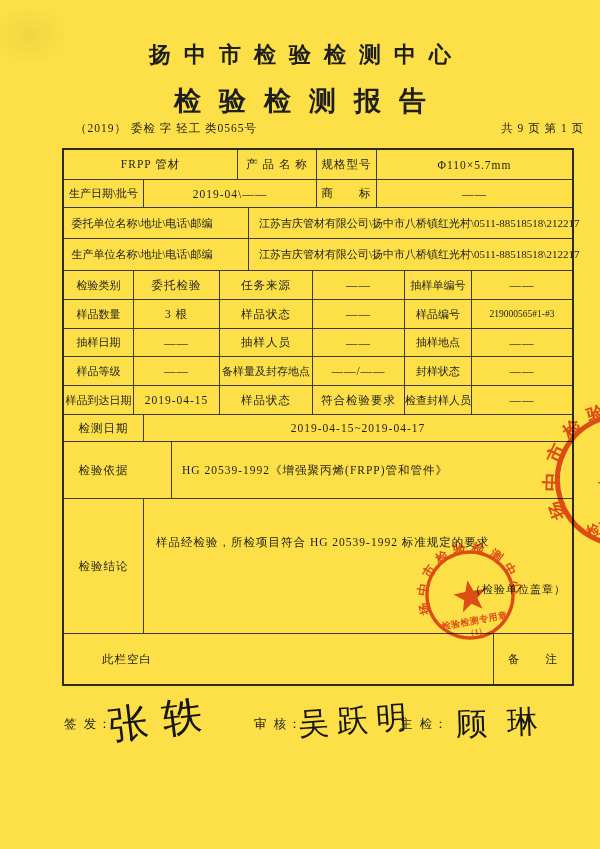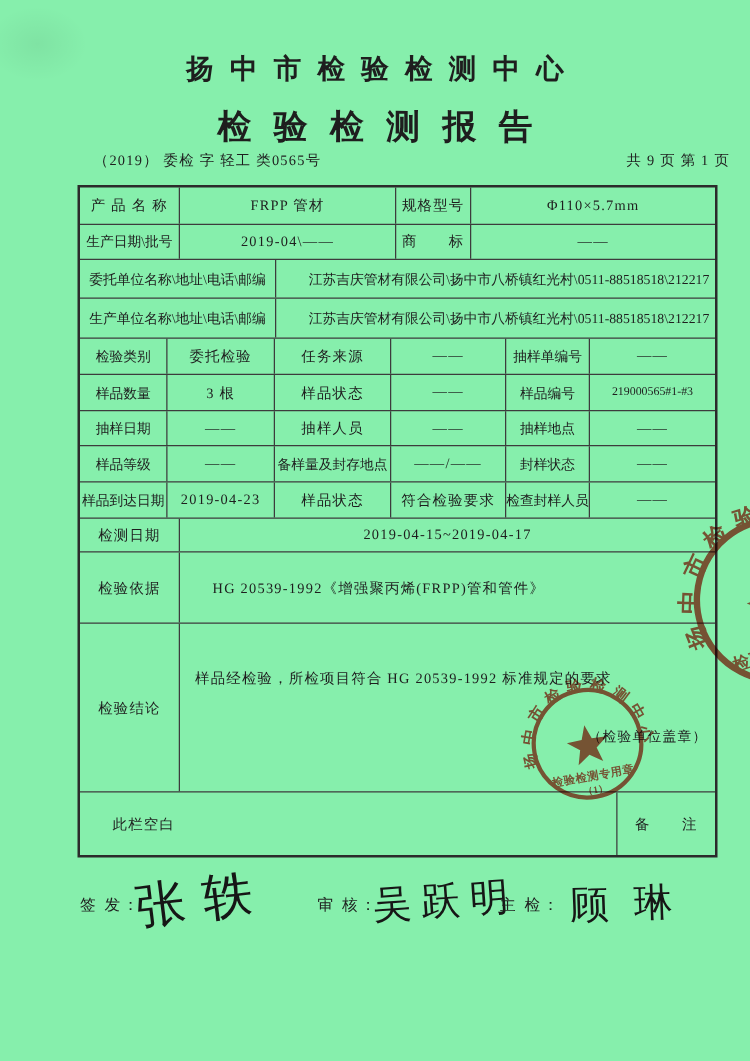--- a/index.html
+++ b/index.html
@@ -1,37 +1,37 @@
 <!DOCTYPE html>
 <html style="--stamp-red: #d93a2b;"><head>
 <meta charset="utf-8">
 <style>
   html,body{margin:0;padding:0;background:#ffffff;}
   .page{
-    position:relative;width:600px;height:849px;background:#86efac;
+    position:relative;width:600px;height:849px;background:#fde047;
     font-family:"Liberation Serif","DejaVu Serif",serif;color:#1e1e1e;
     overflow:hidden;
   }
   .smudge{position:absolute;left:-10px;top:5px;width:80px;height:60px;
     background:radial-gradient(closest-side,rgba(0,0,0,0.05),rgba(0,0,0,0));}
   
   .org-title{position:absolute;top:40px;left:0;right:0;text-align:center;
     font-size:22px;font-weight:700;letter-spacing:13px;text-indent:13px;white-space:nowrap;}
   .report-title{position:absolute;top:83px;left:0;right:0;text-align:center;
     font-size:27px;font-weight:700;letter-spacing:18px;text-indent:18px;white-space:nowrap;}
   .doc-line{position:absolute;top:121px;left:75px;right:16px;display:flex;
     justify-content:space-between;font-size:11.5px;letter-spacing:1px;}
   
   .rtable{position:absolute;left:62px;top:148px;width:508px;border:2px solid #2b2b2b;}
   .row{display:flex;border-top:1px solid #3c3c3c;}
   .row:first-child{border-top:none;}
   .cell{border-left:1px solid #3c3c3c;display:flex;align-items:center;justify-content:center;
     font-size:11.5px;letter-spacing:1px;box-sizing:border-box;min-width:0;white-space:nowrap;}
   .cell:first-child{border-left:none;}
-  .cell.left{justify-content:flex-start;padding:0 26px;}
+  .cell.left{justify-content:flex-start;padding:0 10px;margin-left:28px;}
   .cell.tight{letter-spacing:0;font-size:11px;}
   .cell.num{letter-spacing:0;font-size:9.5px;}
   .grow{flex:1;}
   
   .h-r1{height:29px}.h-r2{height:27px}.h-r3{height:30px}.h-r4{height:31px}
   .h-r5{height:28px}.h-r6{height:28px}.h-r7{height:27px}.h-r8{height:28px}
   .h-r9{height:28px}.h-r10{height:26px}.h-r11{height:56px}.h-r12{height:134px}.h-r13{height:50px}
   
   .cA1{width:79px}.cA2{width:173px}.cA3{width:60px}
   .cB1{width:156px}
@@ -66,22 +66,22 @@
   <div class="org-title">扬中市检验检测中心</div>
   <div class="report-title">检验检测报告</div>
   <div class="doc-line">
     <span>（2019） 委检 字 轻工 类0565号</span>
     <span>共 9 页 第 1 页</span>
   </div>
 
   <div class="rtable">
 
     <div class="row h-r1">
+      <div class="cell cA2">FRPP 管材</div>
       <div class="cell cA1">产 品 名 称</div>
-      <div class="cell cA2">FRPP 管材</div>
       <div class="cell cA3">规格型号</div>
       <div class="cell grow">Φ110×5.7mm</div>
     </div>
 
     <div class="row h-r2">
       <div class="cell cA1 tight">生产日期\批号</div>
       <div class="cell cA2">2019-04\——</div>
       <div class="cell cA3">商　　标</div>
       <div class="cell grow">——</div>
     </div>
@@ -127,21 +127,21 @@
       <div class="cell cC1 tight">样品等级</div>
       <div class="cell cC2">——</div>
       <div class="cell cC3 tight">备样量及封存地点</div>
       <div class="cell cC4">——/——</div>
       <div class="cell cC5 tight">封样状态</div>
       <div class="cell grow">——</div>
     </div>
 
     <div class="row h-r9">
       <div class="cell cC1 tight">样品到达日期</div>
-      <div class="cell cC2">2019-04-23</div>
+      <div class="cell cC2">2019-04-15</div>
       <div class="cell cC3">样品状态</div>
       <div class="cell cC4">符合检验要求</div>
       <div class="cell cC5 tight">检查封样人员</div>
       <div class="cell grow">——</div>
     </div>
 
     <div class="row h-r10">
       <div class="cell cD1">检测日期</div>
       <div class="cell grow">2019-04-15~2019-04-17</div>
     </div>

